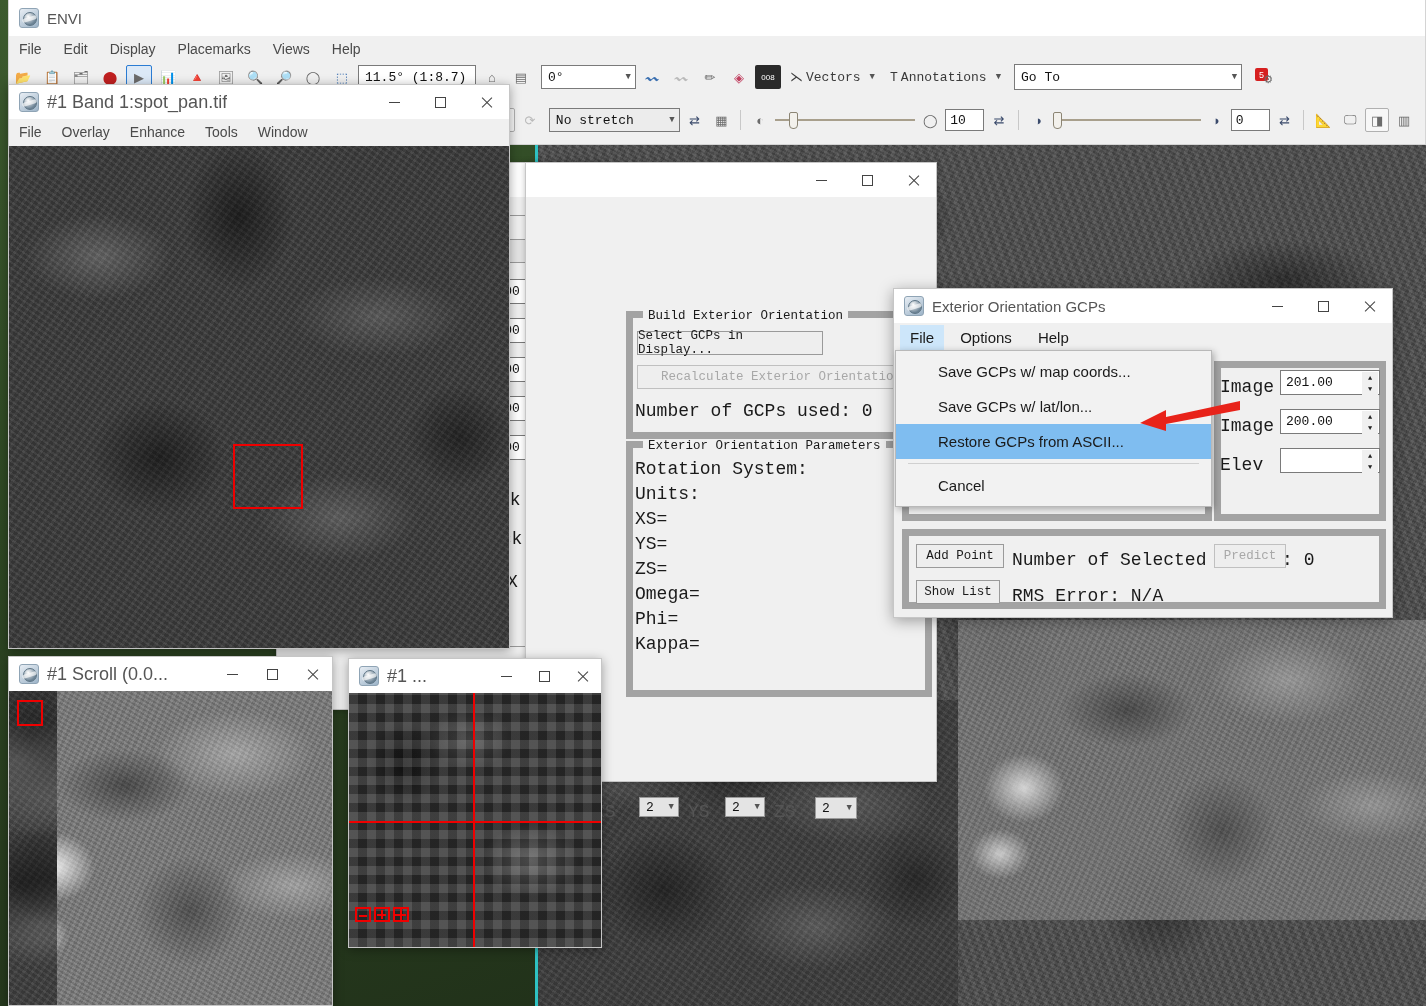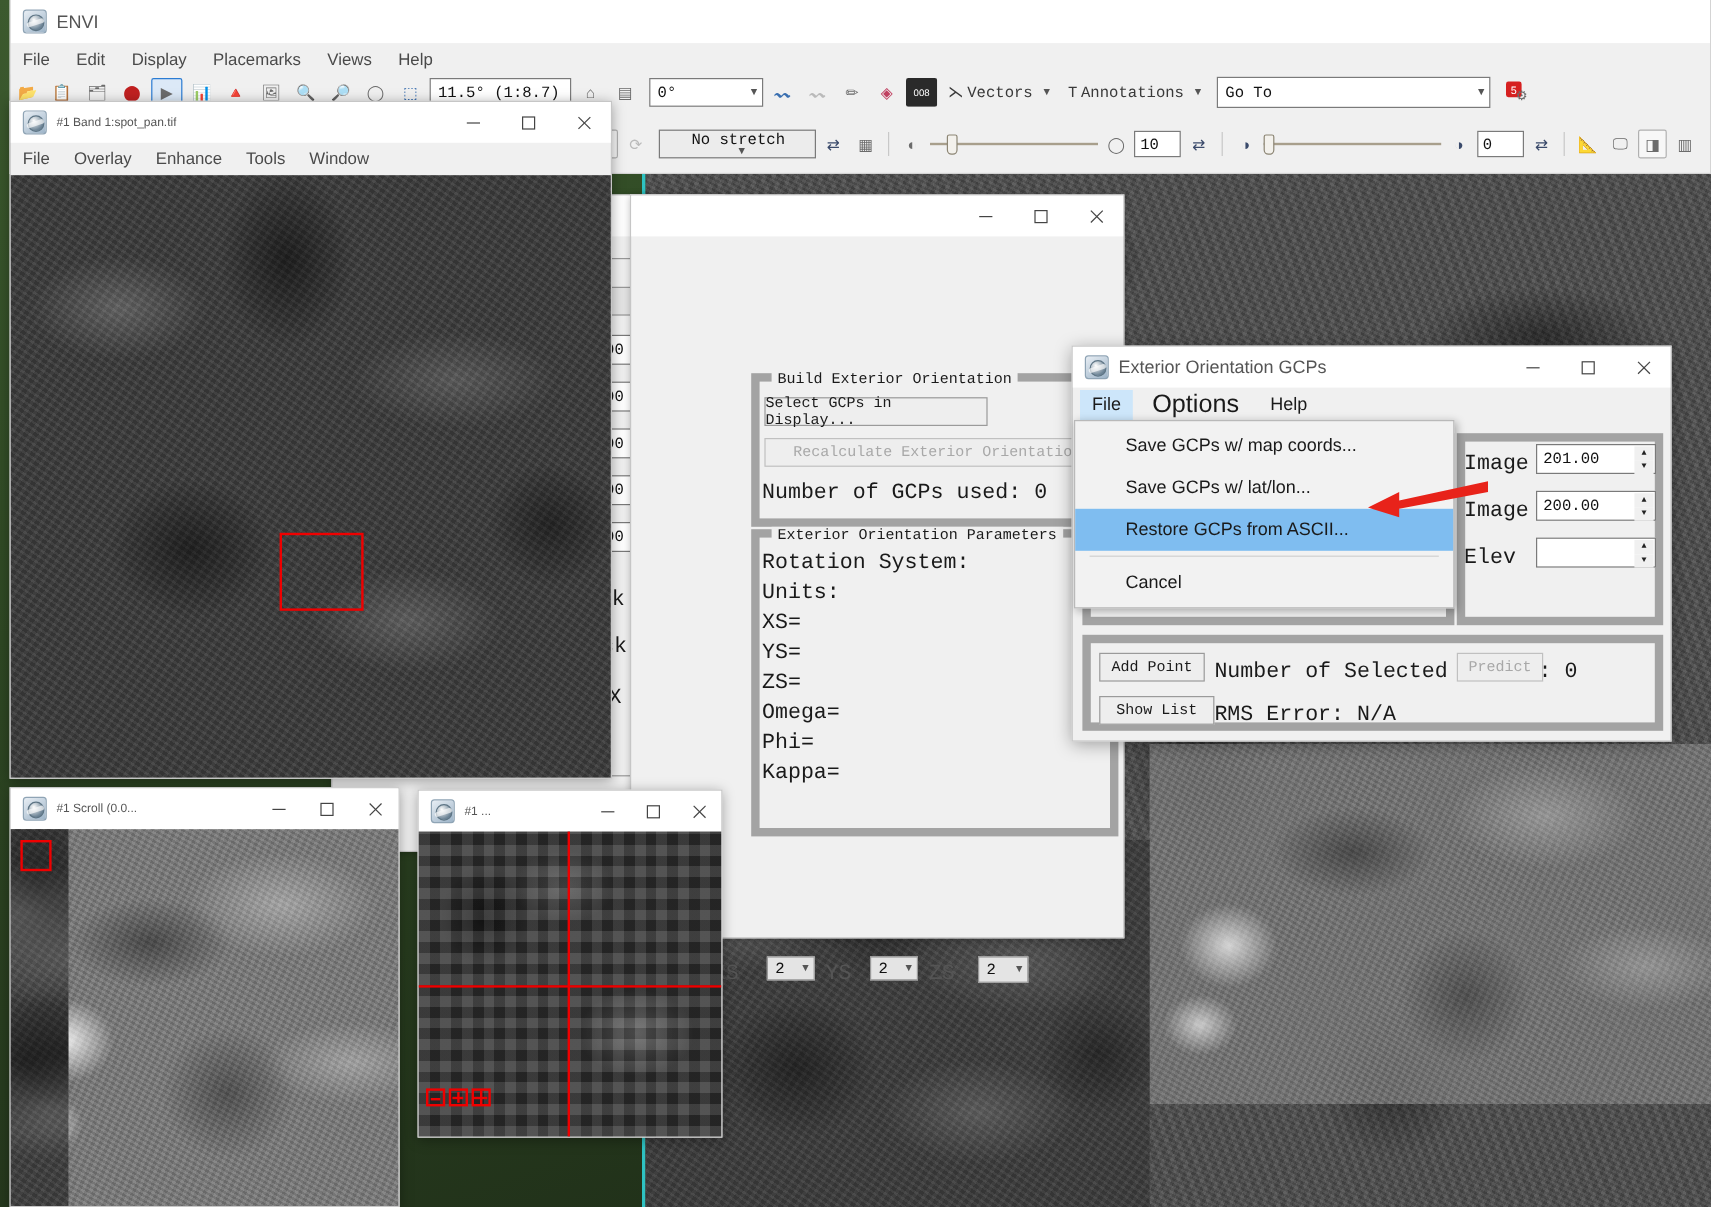--- a/index.html
+++ b/index.html
@@ -135,21 +135,21 @@
     border: 1px solid #8c8574; border-radius: 2px 2px 4px 4px;
   }
   .tb-label { font-family: "Liberation Mono", monospace; font-size: 13px; color: #3a3a3a; display:flex; align-items:center; gap:3px;}
 
   
   .win { position: absolute; background: #f0f0f0; border: 1px solid #c6c6c6; box-shadow: 0 1px 6px rgba(0,0,0,.25); }
   .win-title {
     height: 34px; background: #fff; display: flex; align-items: center;
     padding-left: 10px; gap: 8px;
   }
-  .win-title .wt { font-size: 10px; color: #555; white-space: nowrap; overflow: hidden; }
+  .win-title .wt { font-size: 18px; color: #555; white-space: nowrap; overflow: hidden; }
   .win-btns { margin-left: auto; display: flex; align-items: center; height: 34px; }
   .wb { width: 46px; height: 34px; display: flex; align-items: center; justify-content: center; color: #444; font-size: 13px; }
   .wb .min { width: 11px; height: 1px; background: #444; }
   .wb .max { width: 11px; height: 11px; border: 1px solid #444; }
   .wb .cls { position: relative; width: 13px; height: 13px; }
   .wb .cls::before, .wb .cls::after {
     content: ''; position: absolute; left: 0; top: 6px; width: 14px; height: 1px; background: #444;
   }
   .wb .cls::before { transform: rotate(45deg); }
   .wb .cls::after  { transform: rotate(-45deg); }
@@ -290,21 +290,21 @@
       <span style="position:absolute;left:3px;top:2px;width:13px;height:13px;background:#d62020;color:#fff;font-size:9px;display:flex;align-items:center;justify-content:center;border-radius:2px;">5</span>
       <span style="position:absolute;right:3px;bottom:2px;font-size:11px;">⚙</span>
     </div>
   </div>
 
   <div class="tb tb2">
     <div style="width:494px;"></div>
     <div class="tbtn">⬚</div>
     <div class="tbtn framed">✥</div>
     <div class="tbtn dis">⟳</div>
-    <div class="combo" style="width:142px; margin-left:4px; background:#ececec;flex-direction:column;">
+    <div class="combo" style="width:142px; margin-left:4px; background:#ececec;">
       <span class="cv">No stretch</span>
       <span class="caret">▼</span>
     </div>
     <div class="tbtn" style="color:#3a4a6b">⇄</div>
     <div class="tbtn">▦</div>
     <div class="sep"></div>
     <div class="tbtn">◐</div>
     <div class="slider" style="width:140px;">
       <div class="track" style="width:140px;"></div>
       <div class="knob" style="left:14px;"></div>
@@ -496,21 +496,21 @@
             <span class="max"></span>
           </div>
         <div class="wb">
             <span class="cls"></span>
           </div>
       </div>
     </div>
 
     <div style="height:28px; display:flex; align-items:center; padding-left:6px;">
       <span class="menu-open-tab" style="font-size:15px; color:#1a1a1a; padding:4px 10px;">File</span>
-      <span style="font-size:21px; color:#1a1a1a; padding:4px 10px; margin-left:6px;">Options</span>
+      <span style="font-size:15px; color:#1a1a1a; padding:4px 10px; margin-left:6px;">Options</span>
       <span style="font-size:15px; color:#1a1a1a; padding:4px 10px; margin-left:6px;">Help</span>
     </div>
 
     <div class="group" style="left:8px; top:72px; width:310px; height:160px;"></div>
     <div class="tfield" style="position:absolute; left:31px; top:175px; width:108px;"></div>
     <span class="mono" style="position:absolute; left:145px; top:186px;">N</span>
     <div style="position:absolute; left:168px; top:175px; width:116px; height:25px; border:1px solid #7a7a7a; background:#f0f0f0; display:flex; align-items:center; padding-left:5px;" class="mono">Units: Meters</div>
 
     <div class="group" style="left:320px; top:72px; width:172px; height:160px;"></div>
     <span class="mono" style="position:absolute; left:326px; top:88px;">Image X</span>
@@ -535,21 +535,21 @@
       <span class="spin">
           <i>▲</i>
           <i>▼</i>
         </span>
     </div>
 
     <div class="group" style="left:8px; top:240px; width:484px; height:80px;"></div>
     <div class="btn" style="position:absolute; left:22px; top:255px; width:88px;">Add Point</div>
     <span class="mono" style="position:absolute; left:118px; top:261px;">Number of Selected Points: 0</span>
     <div class="btn dis" style="position:absolute; left:320px; top:255px; width:72px;">Predict</div>
-    <div class="btn" style="position:absolute; left:22px; top:291px; width:96px;">Show List</div>
+    <div class="btn" style="position:absolute; left:22px; top:291px; width:84px;">Show List</div>
     <span class="mono" style="position:absolute; left:118px; top:297px;">RMS Error: N/A</span>
   </div>
 
   <div class="menu" style="left:895px; top:350px; width:317px;">
     <div class="mi">Save GCPs w/ map coords...</div>
     <div class="mi">Save GCPs w/ lat/lon...</div>
     <div class="mi hl">Restore GCPs from ASCII...</div>
     <div class="mdiv"></div>
     <div class="mi">Cancel</div>
   </div>

